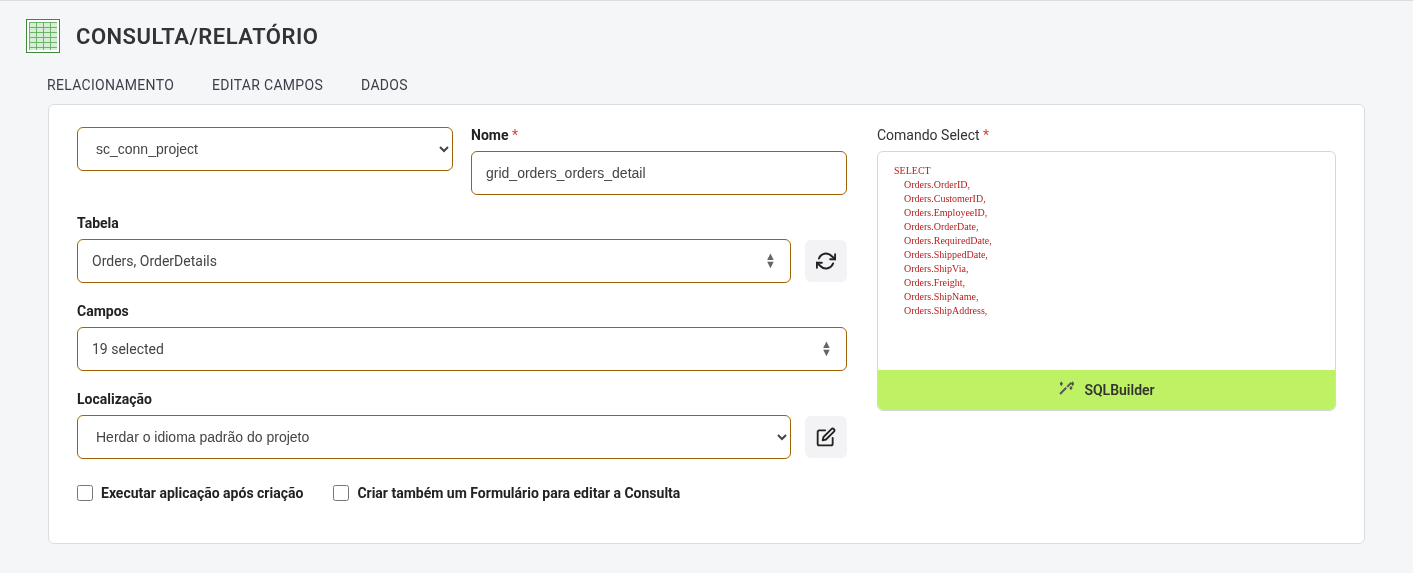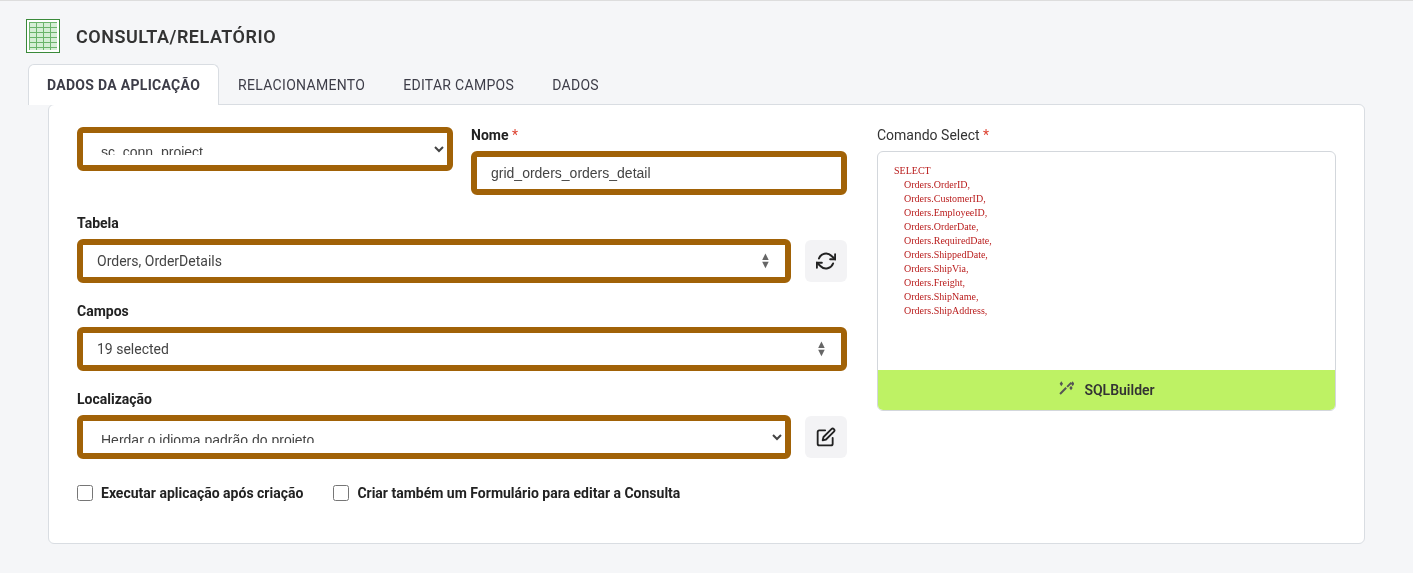--- a/index.html
+++ b/index.html
@@ -31,21 +31,21 @@
       content: "";
       position: absolute;
       inset: 2px;
       background-image:
         linear-gradient(#6ab46a 1px, transparent 1px),
         linear-gradient(90deg, #6ab46a 1px, transparent 1px);
       background-size: 7px 5px;
       background-color: #d5eed5;
     }
     .page-title {
-      font-size: 18px;
+      font-size: 22px;
       font-weight: 600;
       letter-spacing: .5px;
       color: #333;
     }
     .tab-container {
       margin: 0 24px;
     }
     .tabs {
       display: flex;
       gap: 0;
@@ -87,21 +87,21 @@
       display: block;
       font-weight: 700;
       font-size: 14px;
       margin-bottom: 8px;
       color: #222;
     }
     .req::after { content: " *"; color: #d43; font-weight: 400; }
     .form-control,
     .fake-select {
       width: 100%;
-      border: 6px solid #a16207;
+      border: 1px solid #a16207;
       border-radius: 6px;
       padding: 10px 14px;
       font-size: 14px;
       background: #fff;
       color: #444;
       height: 44px;
       display: flex;
       align-items: center;
       justify-content: space-between;
       cursor: pointer;
@@ -194,21 +194,20 @@
 </head>
 <body>
 
 <div class="page-header">
   <div class="spreadsheet-icon"></div>
   <div class="page-title">CONSULTA/RELATÓRIO</div>
 </div>
 
 <div class="tab-container">
   <ul class="tabs">
-    <li class="tab active">DADOS DA APLICAÇÃO</li>
     <li class="tab">RELACIONAMENTO</li>
     <li class="tab">EDITAR CAMPOS</li>
     <li class="tab">DADOS</li>
   </ul>
 
   <div class="panel">
     <div class="left-col">
       <div class="form-row">
         <div class="form-group">
           <select class="form-control">

